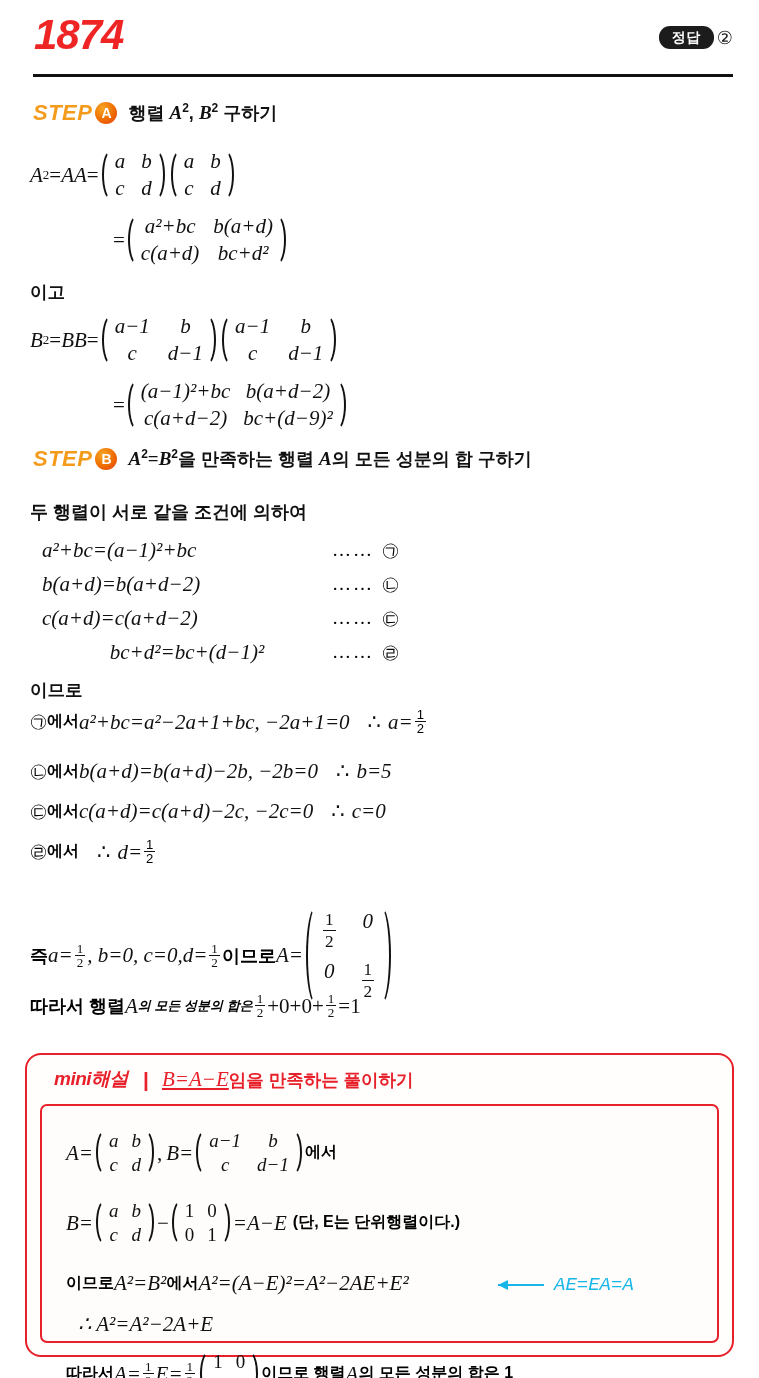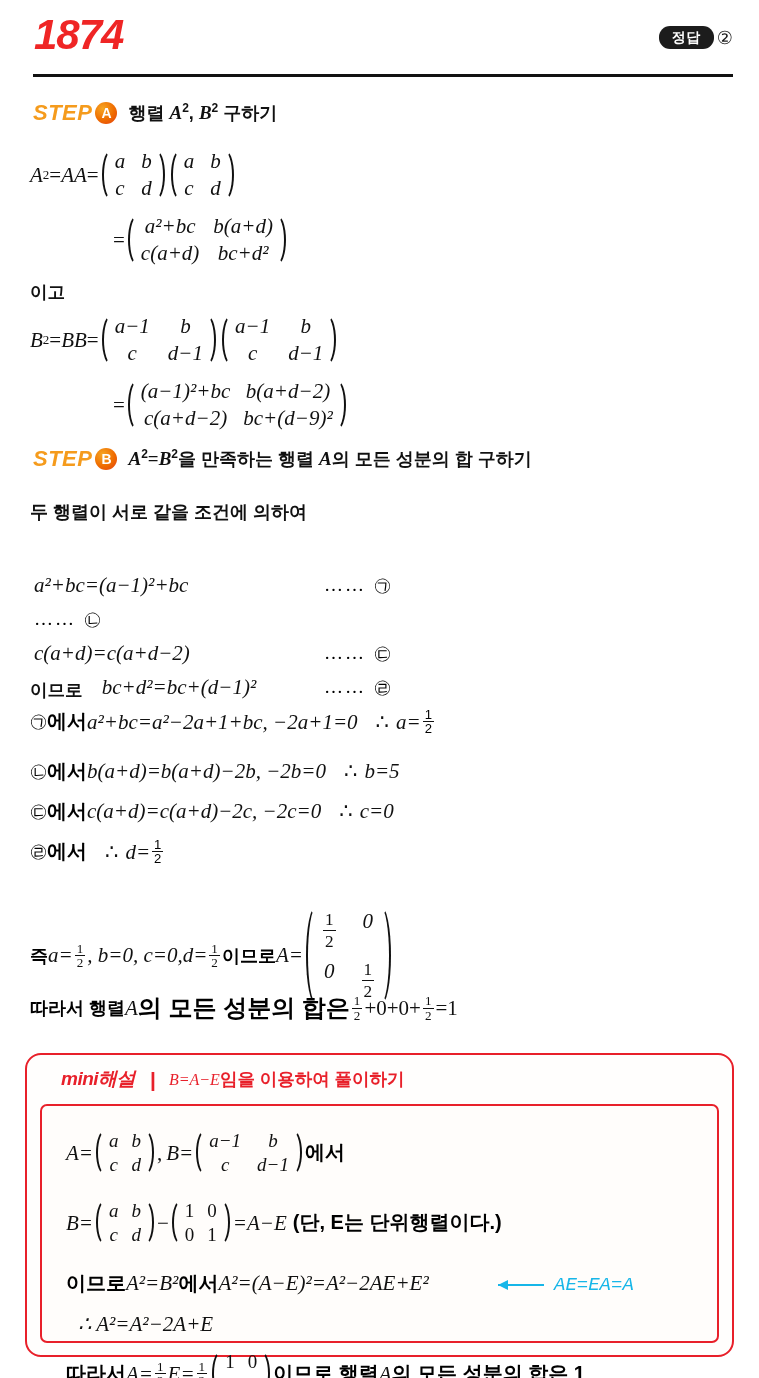--- a/index.html
+++ b/index.html
@@ -122,21 +122,21 @@
   .ko {
     font-family: "Liberation Sans", sans-serif;
     font-weight: bold;
     font-size: 17.5px;
     font-style: normal;
     color: #111;
   }
   .ko-n {
     font-family: "Liberation Sans", sans-serif;
     font-weight: bold;
-    font-size: 20px;
+    font-size: 16px;
     font-style: normal;
   }
   sup.spn { font-size: 0.62em; vertical-align: super; font-style: normal;}
 
   
   .frac {
     display: inline-flex;
     flex-direction: column;
     align-items: center;
     vertical-align: -0.42em;
@@ -206,21 +206,21 @@
     height: 304px;
     border: 2.2px solid #e8202a;
     border-radius: 16px;
     box-sizing: border-box;
     background: #fffefd;
   }
   .mini-head {
     display: flex;
     align-items: center;
     height: 48px;
-    padding-left: 34px;
+    padding-left: 27px;
   }
   .mini-title {
     color: #e8202a;
     font-weight: bold;
     font-size: 19px;
     font-style: italic;
     letter-spacing: -0.5px;
   }
   .mini-sep {
     color: #e8202a;
@@ -231,22 +231,23 @@
   }
   .mini-sub {
     color: #e8202a;
     font-weight: bold;
     font-size: 17.5px;
     font-family: "Liberation Sans", sans-serif;
   }
   .mini-sub .m {
     font-family: "Liberation Serif", serif;
     font-style: italic;
-    font-size: 16px;
+    font-size: 21px;
     font-weight: normal;
+    text-decoration: underline;
   }
   .mini-inner {
     position: absolute;
     left: 13px;
     top: 49px;
     right: 13px;
     bottom: 12px;
     border: 2px solid #e8202a;
     border-radius: 7px;
     box-sizing: border-box;
@@ -401,27 +402,28 @@
   </div>
 
   <div class="block step" style="left:33px; top:447px;">
     <span class="step-label">STEP</span>
     <span class="step-circle">B</span>
     <span class="step-title"><span class="math mi" style="font-size:19px;">A</span><sup class="spn" style="font-size:12px;">2</sup><span class="math" style="font-size:19px;">=</span><span class="math mi" style="font-size:19px;">B</span><sup class="spn" style="font-size:12px;">2</sup><span>을 만족하는 행렬 </span><span class="math mi" style="font-size:19px;">A</span><span>의 모든 성분의 합 구하기</span></span>
   </div>
 
   <div class="block ko" style="left:30px; top:500px; font-size:18px;">두 행렬이 서로 같을 조건에 의하여</div>
 
-  <div class="block" style="left:34px; top:533px; width:420px;margin-top:35px;">
+  <div class="block" style="left:42px; top:533px; width:420px;">
     <div class="eqline" style="height:34px;">
       <span class="math mi" style="width:290px;">a²+bc=(a−1)²+bc</span>
       <span class="dots">……</span>
       <span class="circled" style="margin-left:8px;">㉠</span>
     </div>
     <div class="eqline" style="height:34px;">
+      <span class="math mi" style="width:290px;">b(a+d)=b(a+d−2)</span>
       <span class="dots">……</span>
       <span class="circled" style="margin-left:8px;">㉡</span>
     </div>
     <div class="eqline" style="height:34px;">
       <span class="math mi" style="width:290px;">c(a+d)=c(a+d−2)</span>
       <span class="dots">……</span>
       <span class="circled" style="margin-left:8px;">㉢</span>
     </div>
     <div class="eqline" style="height:34px;">
       <span class="math mi" style="width:290px;text-align:center;">bc+d²=bc+(d−1)²</span>
@@ -511,39 +513,39 @@
         </span>
         <span class="par r"></span>
       </span>
     </span>
   </div>
 
   <div class="block" style="left:30px; top:992px;">
     <span class="eqline">
       <span class="ko-n" style="font-size:18px;">따라서 행렬 </span>
       <span class="math mi">A</span>
-      <span class="ko-n" style="font-size:24px;">의 모든 성분의 합은 </span>
+      <span class="ko-n" style="font-size:13px;font-style:italic;">의 모든 성분의 합은 </span>
       <span class="math frac">
         <span class="num">1</span>
         <span class="den">2</span>
       </span>
       <span class="math">+0+0+</span>
       <span class="math frac">
         <span class="num">1</span>
         <span class="den">2</span>
       </span>
       <span class="math">=1</span>
     </span>
   </div>
 
   <div class="minibox">
     <div class="mini-head">
       <span class="mini-title">mini해설</span>
       <span class="mini-sep">|</span>
-      <span class="mini-sub"><span class="m">B=A−E</span><span>임을 이용하여 풀이하기</span></span>
+      <span class="mini-sub"><span class="m">B=A−E</span><span>임을 만족하는 풀이하기</span></span>
     </div>
 
     <div class="mini-inner">
 
       <div class="mini-line" style="left:24px; top:22px;">
         <span class="eqline">
           <span class="math mi">A=</span>
           <span class="mat math">
             <span class="par l"></span>
             <span class="mat-body" style="column-gap:13px; font-size:19px;">

